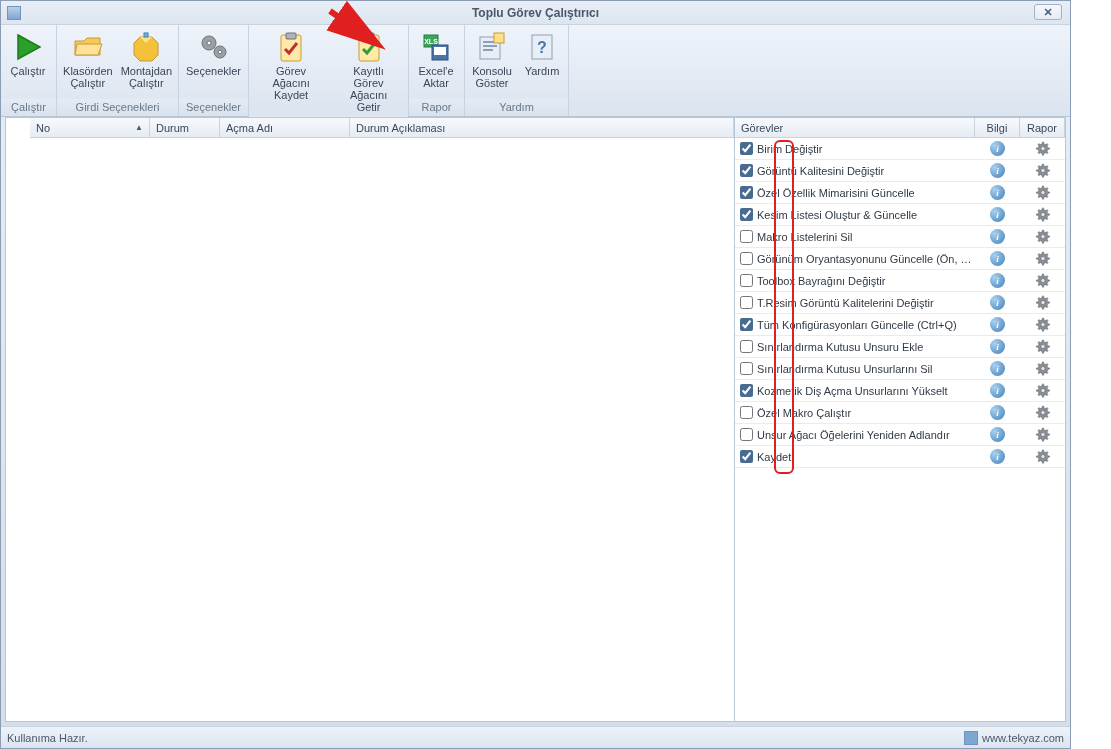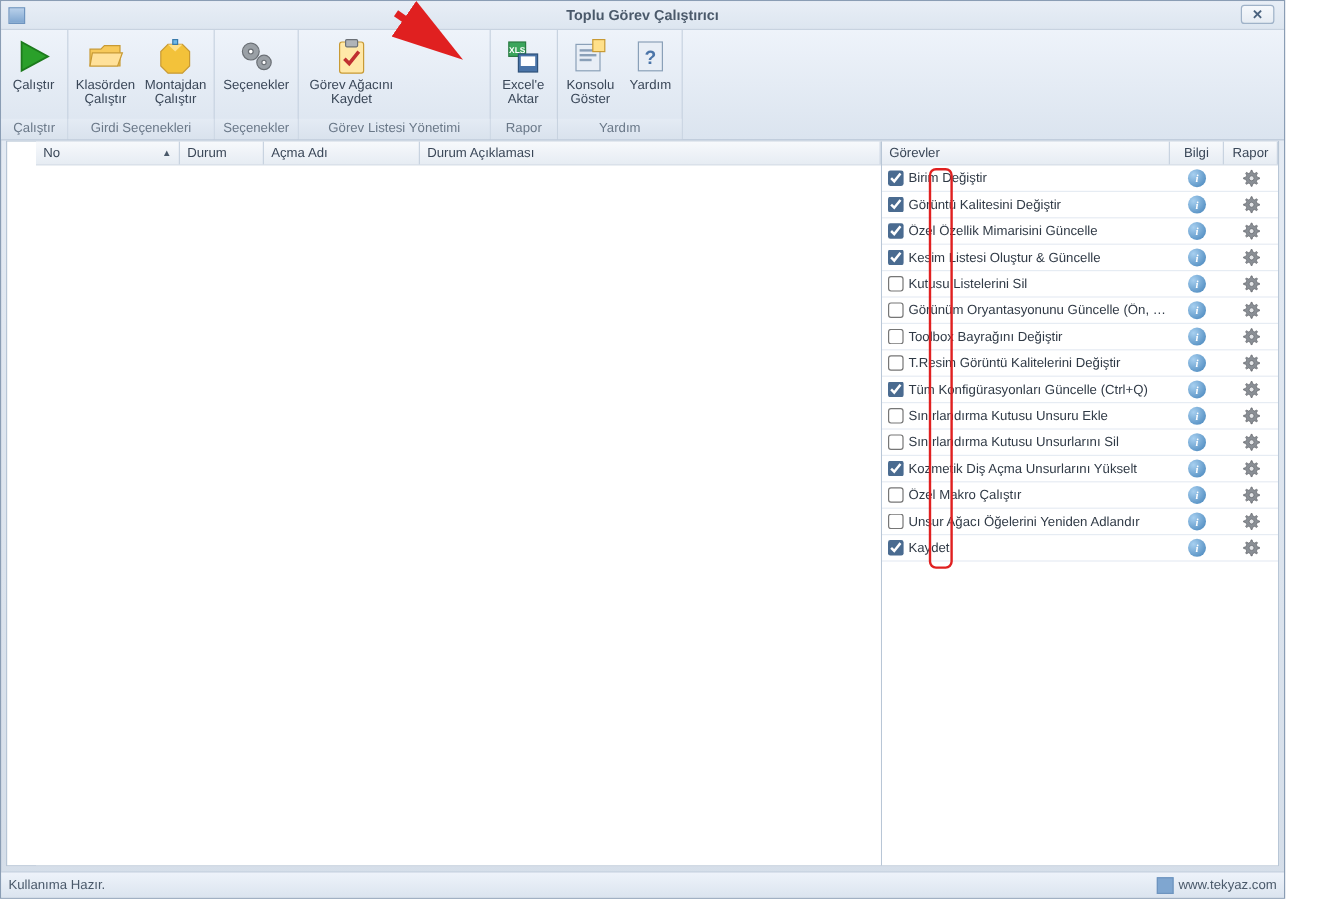--- a/index.html
+++ b/index.html
@@ -126,20 +126,31 @@
           <div class="icon">
             <svg viewBox="0 0 32 32">
                 <rect x="6" y="4" width="20" height="26" rx="2" fill="#ffe8a8" stroke="#c89a34"></rect>
                 <rect x="11" y="2" width="10" height="6" rx="1" fill="#b0b4b8" stroke="#6b7076"></rect>
                 <path d="M10 18 L14 22 L22 12" stroke="#c03030" stroke-width="3" fill="none"></path>
               </svg>
           </div>
           <span class="label">Görev Ağacını
 Kaydet</span>
         </div>
+        <div class="ribbon-btn">
+          <div class="icon">
+            <svg viewBox="0 0 32 32">
+                <rect x="6" y="4" width="20" height="26" rx="2" fill="#ffe8a8" stroke="#c89a34"></rect>
+                <rect x="11" y="2" width="10" height="6" rx="1" fill="#b0b4b8" stroke="#6b7076"></rect>
+                <path d="M10 18 L14 22 L22 12" stroke="#30a030" stroke-width="3" fill="none"></path>
+              </svg>
+          </div>
+          <span class="label">Kayıtlı Görev
+Ağacını Getir</span>
+        </div>
       </div>
       <div class="group-label">Görev Listesi Yönetimi</div>
     </div>
 
     <div class="ribbon-group" style="width:56px">
       <div class="buttons">
         <div class="ribbon-btn">
           <div class="icon">
             <svg viewBox="0 0 32 32">
                 <rect x="4" y="4" width="14" height="12" fill="#3ba55c" stroke="#2a7a42"></rect>
@@ -273,21 +284,21 @@
                       <path d="M8 1 L9 1 L9.5 3 L11.3 3.8 L13 2.8 L13.8 3.6 L12.8 5.3 L13.6 7.1 L15.6 7.6 L15.6 8.6 L13.6 9.1 L12.8 10.9 L13.8 12.6 L13 13.4 L11.3 12.4 L9.5 13.2 L9 15.2 L8 15.2 L7.5 13.2 L5.7 12.4 L4 13.4 L3.2 12.6 L4.2 10.9 L3.4 9.1 L1.4 8.6 L1.4 7.6 L3.4 7.1 L4.2 5.3 L3.2 3.6 L4 2.8 L5.7 3.8 L7.5 3 Z"></path>
                       <circle cx="8.5" cy="8.1" r="2.2" fill="#e4e6e8"></circle>
                     </g>
                   </svg></span>
               </div>
             </div>
             <div class="task-row">
               <div class="cb">
                 <input type="checkbox" style="">
               </div>
-              <div class="task-label">Kutusu Listelerini Sil</div>
+              <div class="task-label">Makro Listelerini Sil</div>
               <div class="bilgi">
                 <div class="info-icon">i</div>
               </div>
               <div class="ayar">
                 <span class="gear-icon"><svg viewBox="0 0 16 16">
                     <g fill="#8a8f95" stroke="#5f6368" stroke-width="0.6">
                       <path d="M8 1 L9 1 L9.5 3 L11.3 3.8 L13 2.8 L13.8 3.6 L12.8 5.3 L13.6 7.1 L15.6 7.6 L15.6 8.6 L13.6 9.1 L12.8 10.9 L13.8 12.6 L13 13.4 L11.3 12.4 L9.5 13.2 L9 15.2 L8 15.2 L7.5 13.2 L5.7 12.4 L4 13.4 L3.2 12.6 L4.2 10.9 L3.4 9.1 L1.4 8.6 L1.4 7.6 L3.4 7.1 L4.2 5.3 L3.2 3.6 L4 2.8 L5.7 3.8 L7.5 3 Z"></path>
                       <circle cx="8.5" cy="8.1" r="2.2" fill="#e4e6e8"></circle>
                     </g>
                   </svg></span>

